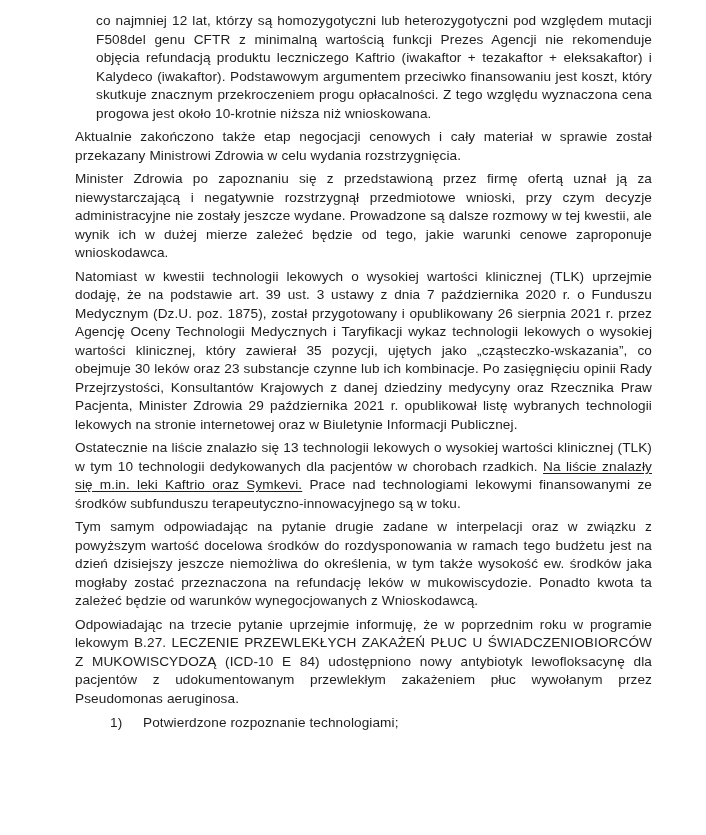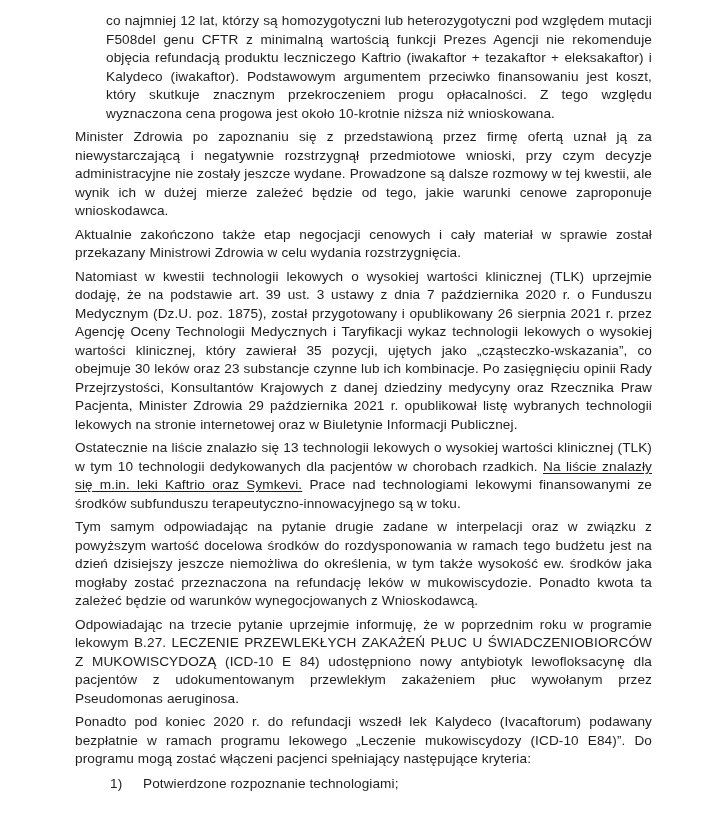--- a/index.html
+++ b/index.html
@@ -30,21 +30,21 @@
     font-size: 13.6px;
     line-height: 18.5px;
     letter-spacing: 0.1px;
   }
   .para {
     margin: 0 0 5px 0;
     text-align: justify;
     text-justify: inter-word;
   }
   .para.continuation {
-    margin-left: 31px;
+    margin-left: 21px;
   }
   .para.last {
     margin-bottom: 0;
   }
   .underlined-seg {
     text-decoration: underline;
     text-underline-offset: 2px;
   }
   .numbered-list {
     margin-left: 35px;
@@ -63,33 +63,32 @@
   }
 </style>
 </head>
 <body>
 
 <div class="doc-page">
   <div class="text-block">
 
     <p class="para continuation">co najmniej 12 lat, którzy są homozygotyczni lub heterozygotyczni pod względem mutacji F508del genu CFTR z minimalną wartością funkcji Prezes Agencji nie rekomenduje objęcia refundacją produktu leczniczego Kaftrio (iwakaftor + tezakaftor + eleksakaftor) i Kalydeco (iwakaftor). Podstawowym argumentem przeciwko finansowaniu jest koszt, który skutkuje znacznym przekroczeniem progu opłacalności. Z tego względu wyznaczona cena progowa jest około 10-krotnie niższa niż wnioskowana.</p>
 
+    <p class="para">Aktualnie zakończono także etap negocjacji cenowych i cały materiał w sprawie został przekazany Ministrowi Zdrowia w celu wydania rozstrzygnięcia.</p>
+
     <p class="para">Minister Zdrowia po zapoznaniu się z przedstawioną przez firmę ofertą uznał ją za niewystarczającą i negatywnie rozstrzygnął przedmiotowe wnioski, przy czym decyzje administracyjne nie zostały jeszcze wydane. Prowadzone są dalsze rozmowy w tej kwestii, ale wynik ich w dużej mierze zależeć będzie od tego, jakie warunki cenowe zaproponuje wnioskodawca.</p>
-
-    <p class="para">Aktualnie zakończono także etap negocjacji cenowych i cały materiał w sprawie został przekazany Ministrowi Zdrowia w celu wydania rozstrzygnięcia.</p>
 
     <p class="para">Natomiast w kwestii technologii lekowych o wysokiej wartości klinicznej (TLK) uprzejmie dodaję, że na podstawie art. 39 ust. 3 ustawy z dnia 7 października 2020 r. o Funduszu Medycznym (Dz.U.  poz. 1875), został przygotowany i opublikowany 26 sierpnia 2021 r. przez Agencję Oceny Technologii Medycznych i Taryfikacji wykaz technologii lekowych o wysokiej wartości klinicznej, który zawierał 35 pozycji, ujętych jako „cząsteczko-wskazania”, co obejmuje 30 leków oraz 23 substancje czynne lub ich kombinacje. Po zasięgnięciu opinii Rady Przejrzystości, Konsultantów Krajowych z danej dziedziny medycyny oraz Rzecznika Praw Pacjenta, Minister Zdrowia 29 października 2021 r. opublikował listę wybranych technologii lekowych na stronie internetowej oraz w Biuletynie Informacji Publicznej.</p>
 
     <p class="para"><span>Ostatecznie na liście znalazło się 13 technologii lekowych o wysokiej wartości klinicznej (TLK) w tym 10 technologii dedykowanych dla pacjentów w chorobach rzadkich. </span><span class="underlined-seg">Na liście znalazły się m.in. leki Kaftrio oraz Symkevi.</span><span> Prace nad technologiami lekowymi finansowanymi ze środków subfunduszu terapeutyczno-innowacyjnego są w toku.</span></p>
 
     <p class="para">Tym samym odpowiadając na pytanie drugie zadane w interpelacji oraz w związku z powyższym wartość docelowa środków do rozdysponowania w ramach tego budżetu jest na dzień dzisiejszy jeszcze niemożliwa do określenia, w tym także wysokość ew. środków jaka mogłaby zostać przeznaczona na refundację leków w mukowiscydozie. Ponadto kwota ta zależeć będzie od warunków wynegocjowanych z Wnioskodawcą.</p>
 
     <p class="para">Odpowiadając na trzecie pytanie uprzejmie informuję, że w poprzednim roku w programie lekowym B.27. LECZENIE PRZEWLEKŁYCH ZAKAŻEŃ PŁUC U ŚWIADCZENIOBIORCÓW Z MUKOWISCYDOZĄ  (ICD-10  E 84) udostępniono nowy antybiotyk lewofloksacynę dla pacjentów z udokumentowanym przewlekłym zakażeniem płuc wywołanym przez Pseudomonas aeruginosa.</p>
 
-    <p class="para last">Ponadto pod koniec 2020 r. do refundacji wszedł lek Kalydeco (Ivacaftorum) podawany bezpłatnie w ramach programu lekowego „Leczenie mukowiscydozy (ICD-10 E84)”. Do programu mogą zostać włączeni pacjenci spełniający następujące kryteria:</p>
 
     <div class="numbered-list">
       <div class="list-item">
         <span class="list-marker">1)</span>
         <span class="list-text">Potwierdzone rozpoznanie technologiami;</span>
       </div>
     </div>
 
   </div>
 </div>

